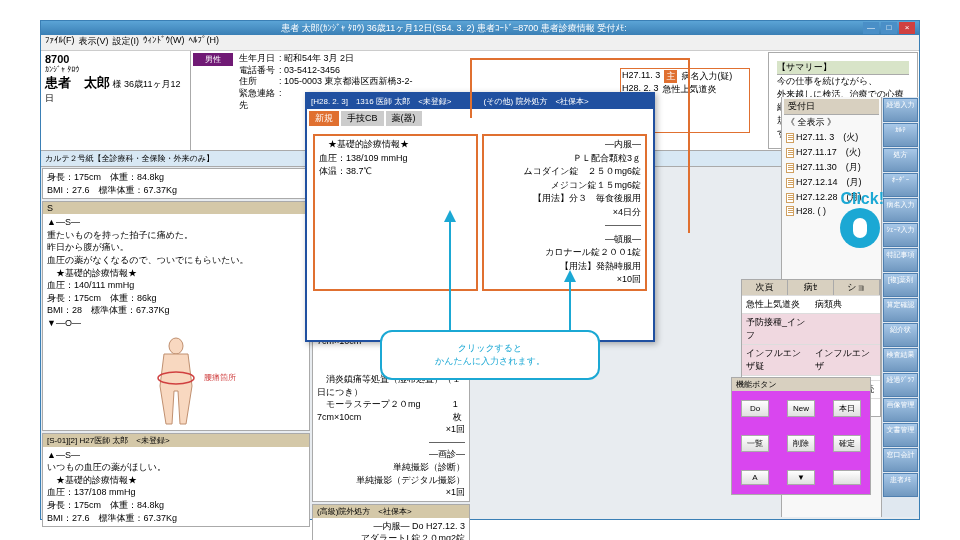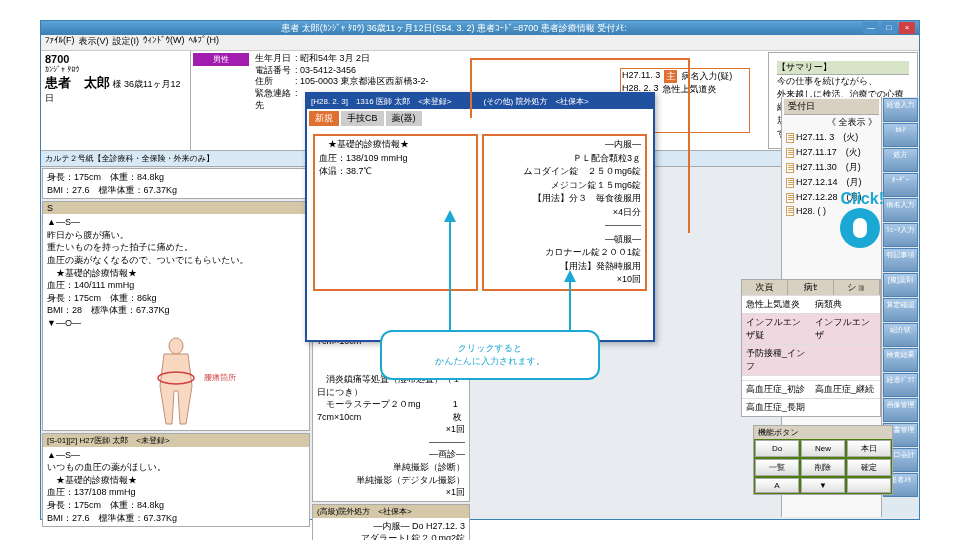--- a/index.html
+++ b/index.html
@@ -10,21 +10,21 @@
 .winctrl{display:flex;gap:2px}
 .winctrl div{width:16px;height:12px;text-align:center;line-height:12px;font-size:8px}
 .min{background:#4a8fc7}.max{background:#4a8fc7}.close{background:#d04040}
 .menubar{background:#f0f0f0;height:16px;padding:0 4px;font-size:8px;display:flex;gap:4px;border-bottom:1px solid #ccc}
 .patient-hdr{background:#fff;display:flex;border-bottom:1px solid #aaa}
 .pid-box{width:150px;padding:2px 4px;border-right:1px solid #aaa}
 .pid{font-weight:bold;font-size:11px}
 .pkana{font-size:8px}
 .pname{font-size:13px;font-weight:bold}
 .page{font-size:9px}
-.sex-tag{background:#a21caf;color:#fff;padding:1px 20px;font-size:8px;align-self:flex-start;margin:2px}
+.sex-tag{background:#701a75;color:#fff;padding:1px 12px;font-size:8px;align-self:flex-start;margin:2px}
 .info-col{flex:1;padding:2px 4px;font-size:8px;line-height:1.3}
 .info-col .row{display:flex}
 .info-col .lbl{width:40px}
 .diag-box{width:130px;border:1px solid #e07030;margin:17px;padding:1px;font-size:8px}
 .diag-box .dline{display:flex;gap:4px}
 .diag-box .dtag{background:#e07030;color:#fff;padding:0 2px}
 .summary-box{width:150px;border:1px solid #aaa;margin:1px;padding:8px;font-size:8px;background:#fff}
 .summary-box .hdr{background:#d8e4c8;border-bottom:1px solid #aaa}
 .karte-hdr{background:#d8e8f4;padding:2px 4px;font-size:8px;border-bottom:1px solid #aaa}
 .main{display:flex;height:432px}
@@ -56,24 +56,24 @@
 .visit-list .picon{width:8px;height:10px;background:#fff;border:1px solid #d0a060;position:relative;display:inline-block}
 .visit-list .picon::after{content:"";position:absolute;top:1px;left:1px;width:5px;height:1px;background:#d0a060;box-shadow:0 2px #d0a060,0 4px #d0a060}
 .btn-col{width:38px;background:#e0e8f0;border-left:1px solid #aaa}
 .btn-col .sbtn{height:24px;margin:1px;background:linear-gradient(#a8c8e8,#7098c0);border:1px solid #5080b0;font-size:7px;text-align:center;padding:2px 0;color:#fff;line-height:1.1}
 .diag-panel{position:absolute;right:38px;top:258px;width:140px;background:#fff;border:1px solid #aaa;font-size:8px}
 .diag-panel .dphdr{background:#d8d0c0;display:flex}
 .diag-panel .dphdr div{flex:1;padding:1px 4px;border-right:1px solid #aaa;text-align:center}
 .diag-panel .dprow{display:flex;border-top:1px solid #ddd}
 .diag-panel .dprow div{flex:1;padding:2px 4px}
 .diag-panel .pink{background:#f0d8e0}
-.func-btns{position:absolute;right:26px;bottom:24px;width:140px;background:#4d7c0f;border:1px solid #aaa}
+.func-btns{position:absolute;right:48px;bottom:24px;width:140px;background:#d946ef;border:1px solid #aaa}
 .func-btns .fhdr{background:#d8d0c0;padding:1px 4px;font-size:8px}
 .func-btns .frow{display:flex}
-.func-btns button{flex:1;margin:1px;padding:2px;font-size:8px;background:linear-gradient(#fff,#e0e0e0);border:1px solid #aaa}
+.func-btns button{flex:1;margin:9px;padding:2px;font-size:8px;background:linear-gradient(#fff,#e0e0e0);border:1px solid #aaa}
 .callout{position:absolute;left:380px;top:330px;width:220px;height:50px;border:2px solid #1ba8d4;border-radius:12px;background:#fff;z-index:10;display:flex;flex-direction:column;justify-content:center;align-items:center;color:#1ba8d4;font-size:12px}
 .click-badge{position:absolute;right:76px;top:190px;z-index:20}
 .click-badge .txt{color:#1ba8d4;font-size:16px;font-weight:bold}
 .click-badge .mouse{width:40px;height:40px;background:#1ba8d4;border-radius:50%;display:flex;align-items:center;justify-content:center}
 .click-badge .mouse::before{content:"";width:14px;height:20px;background:#fff;border-radius:8px}
 .orange-line{position:absolute;background:#e07030;z-index:8}
 .blue-arrow{position:absolute;z-index:9}
 </style>
 </head>
 <body>
@@ -148,22 +148,22 @@
       <div class="soap-body" style="background:#fff;border:1px solid #aaa;margin:1px">
         <div>身長：175cm　体重：84.8kg</div>
         <div>BMI：27.6　標準体重：67.37Kg</div>
       </div>
       <div class="soap-panel">
         <div class="soap-hdr">
             <span>S</span>
           </div>
         <div class="soap-body" id="soap1-body">
             <div>▲—S—</div>
+            <div>重たいものを持った拍子に痛めた。</div>
             <div>昨日から腹が痛い。</div>
-            <div>重たいものを持った拍子に痛めた。</div>
             <div>血圧の薬がなくなるので、ついでにもらいたい。</div>
             <div>　★基礎的診療情報★</div>
             <div>血圧：140/111 mmHg</div>
             <div>身長：175cm　体重：86kg</div>
             <div>BMI：28　標準体重：67.37Kg</div>
             <div>▼—O—</div>
           </div>
         <div class="body-fig">
           <svg width="80" height="90" viewBox="0 0 80 90">
             <ellipse cx="40" cy="10" rx="7" ry="8" fill="#f8d8c0" stroke="#c09070"></ellipse>
@@ -303,21 +303,21 @@
       </div>
     </div>
   </div>
 
   <div class="right-col">
     <div style="flex:1"></div>
     <div class="visit-list">
       <div class="vhdr">
           <span>受付日</span>
         </div>
-      <div style="text-align:right;padding:1px 2px">《 全表示 》</div>
+      <div style="padding:1px 2px">《 全表示 》</div>
       <div id="visit-items">
           <div class="vitem">
             <span class="picon"></span>
             <span>H27.11. 3　(火)</span>
           </div>
           <div class="vitem">
             <span class="picon"></span>
             <span>H27.11.17　(火)</span>
           </div>
           <div class="vitem">
@@ -363,26 +363,26 @@
       <div>次頁</div>
       <div>病ｾ</div>
       <div>ショ</div>
     </div>
     <div class="dprow">
         <div class="active">急性上気道炎</div>
         <div>病類典</div>
       </div>
     <div id="diag-rows">
         <div class="dprow pink">
+          <div>予防接種_インフ</div>
+          <div></div>
+        </div>
+        <div class="dprow pink">
           <div>インフルエンザ疑</div>
           <div>インフルエンザ</div>
-        </div>
-        <div class="dprow pink">
-          <div>予防接種_インフ</div>
-          <div></div>
         </div>
         <div class="dprow">
           <div></div>
           <div></div>
         </div>
         <div class="dprow">
           <div>高血圧症_初診</div>
           <div>高血圧症_継続</div>
         </div>
         <div class="dprow">

